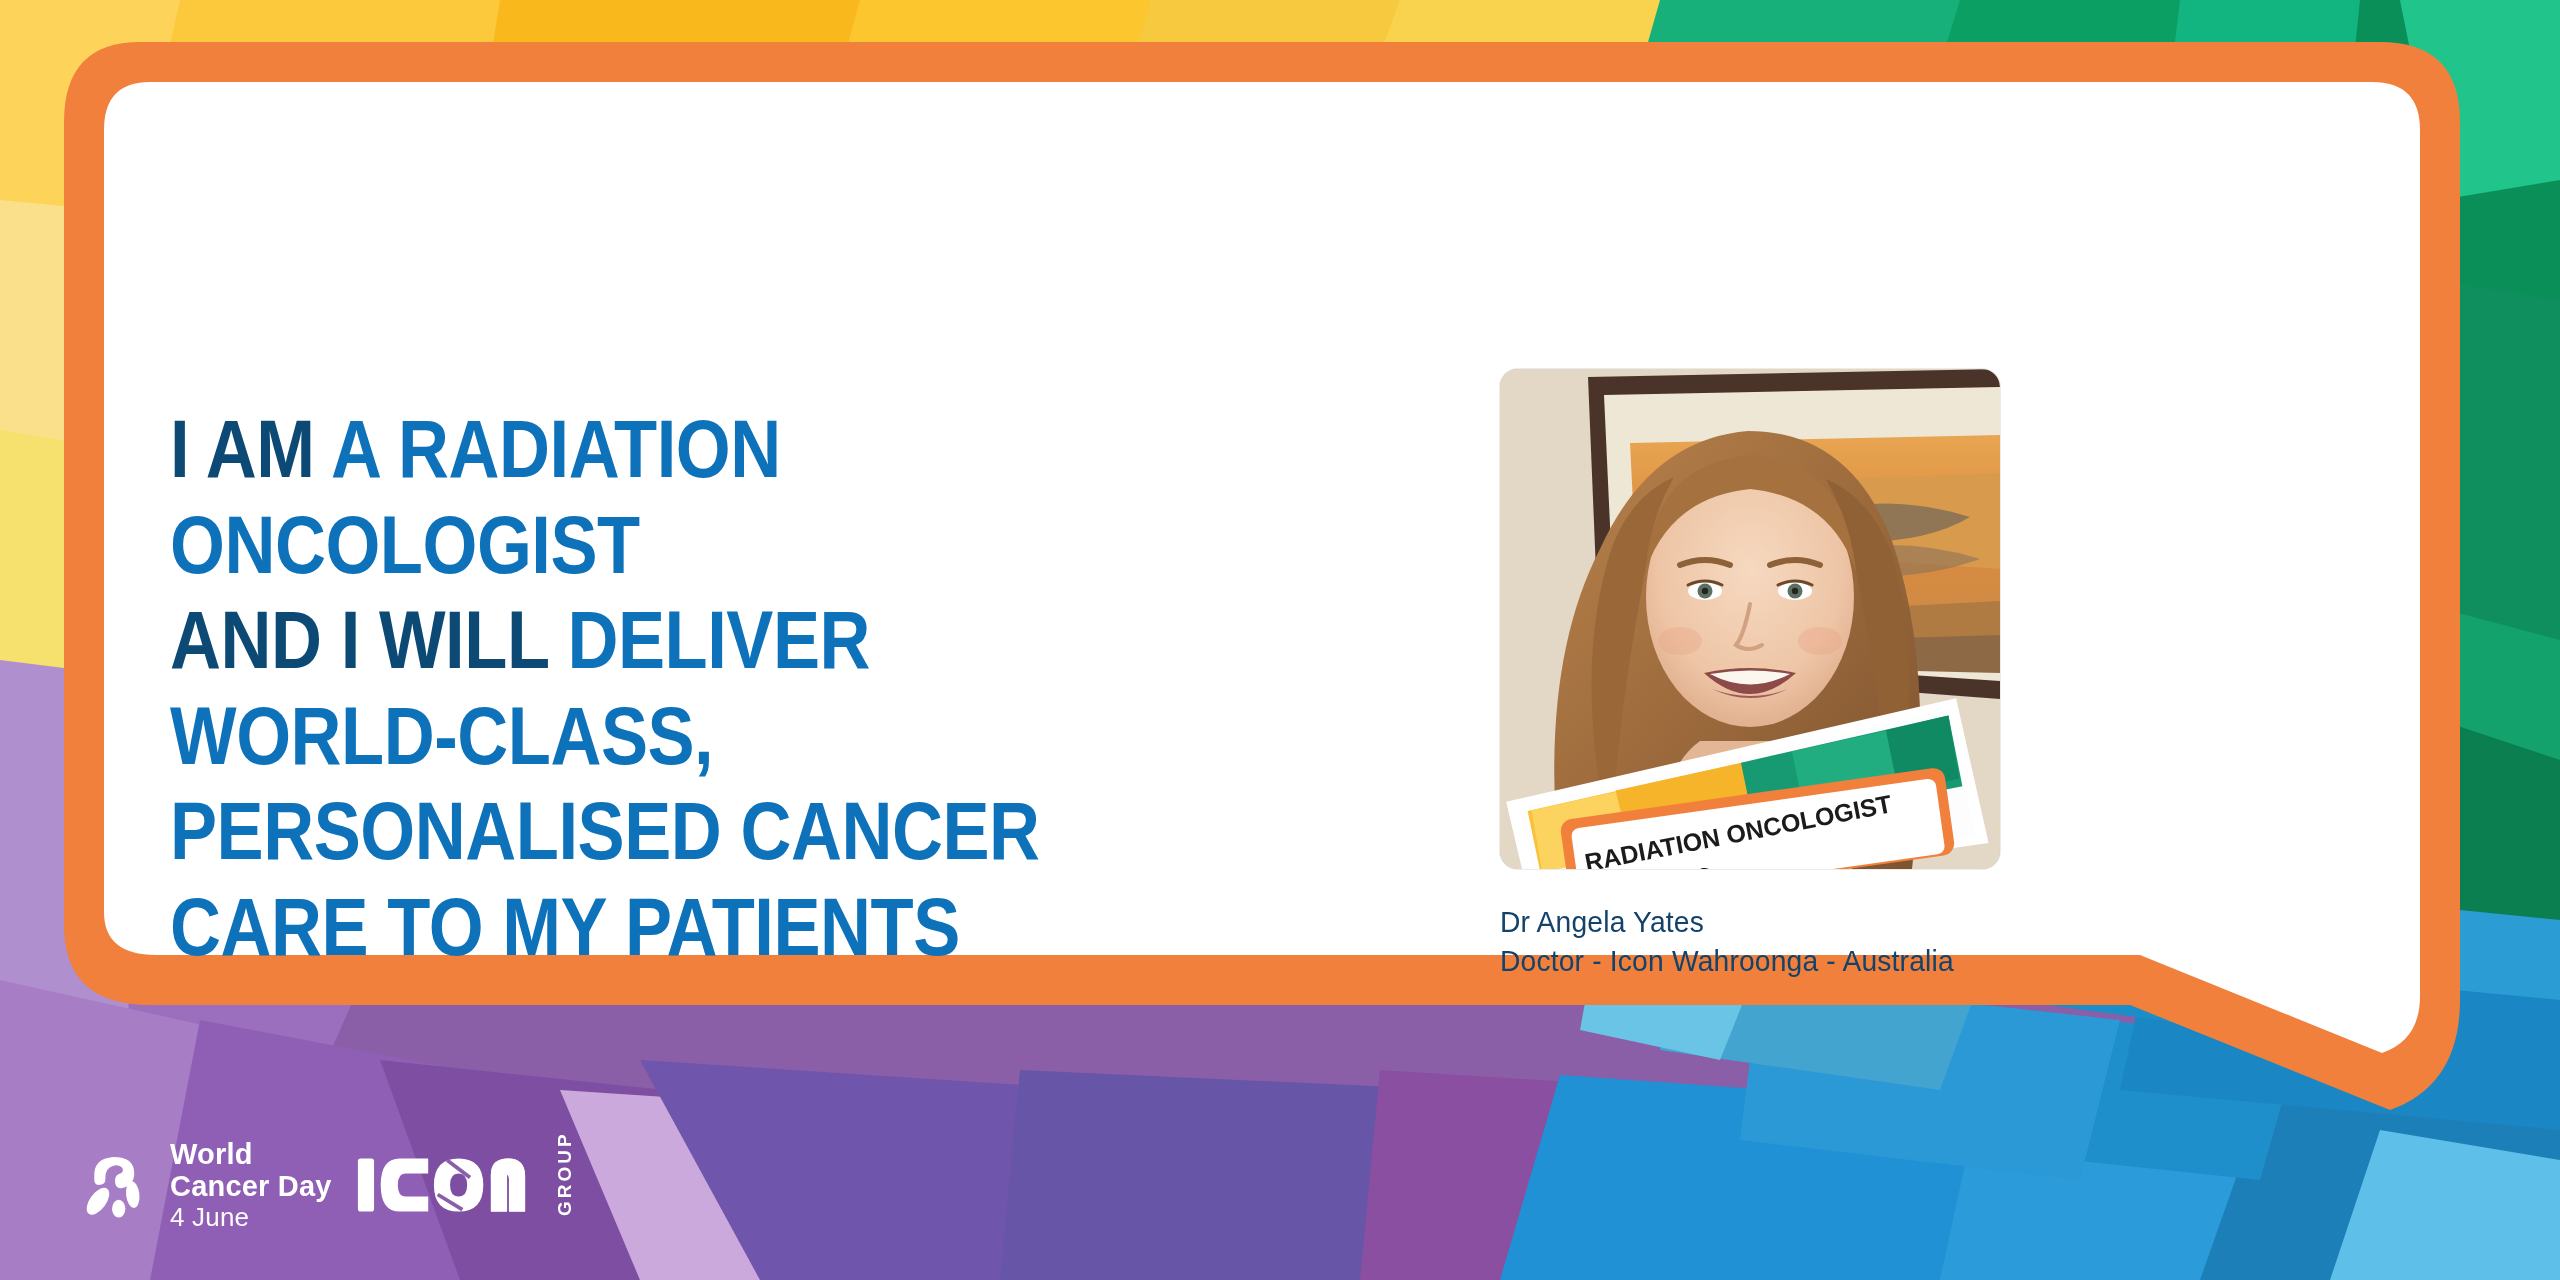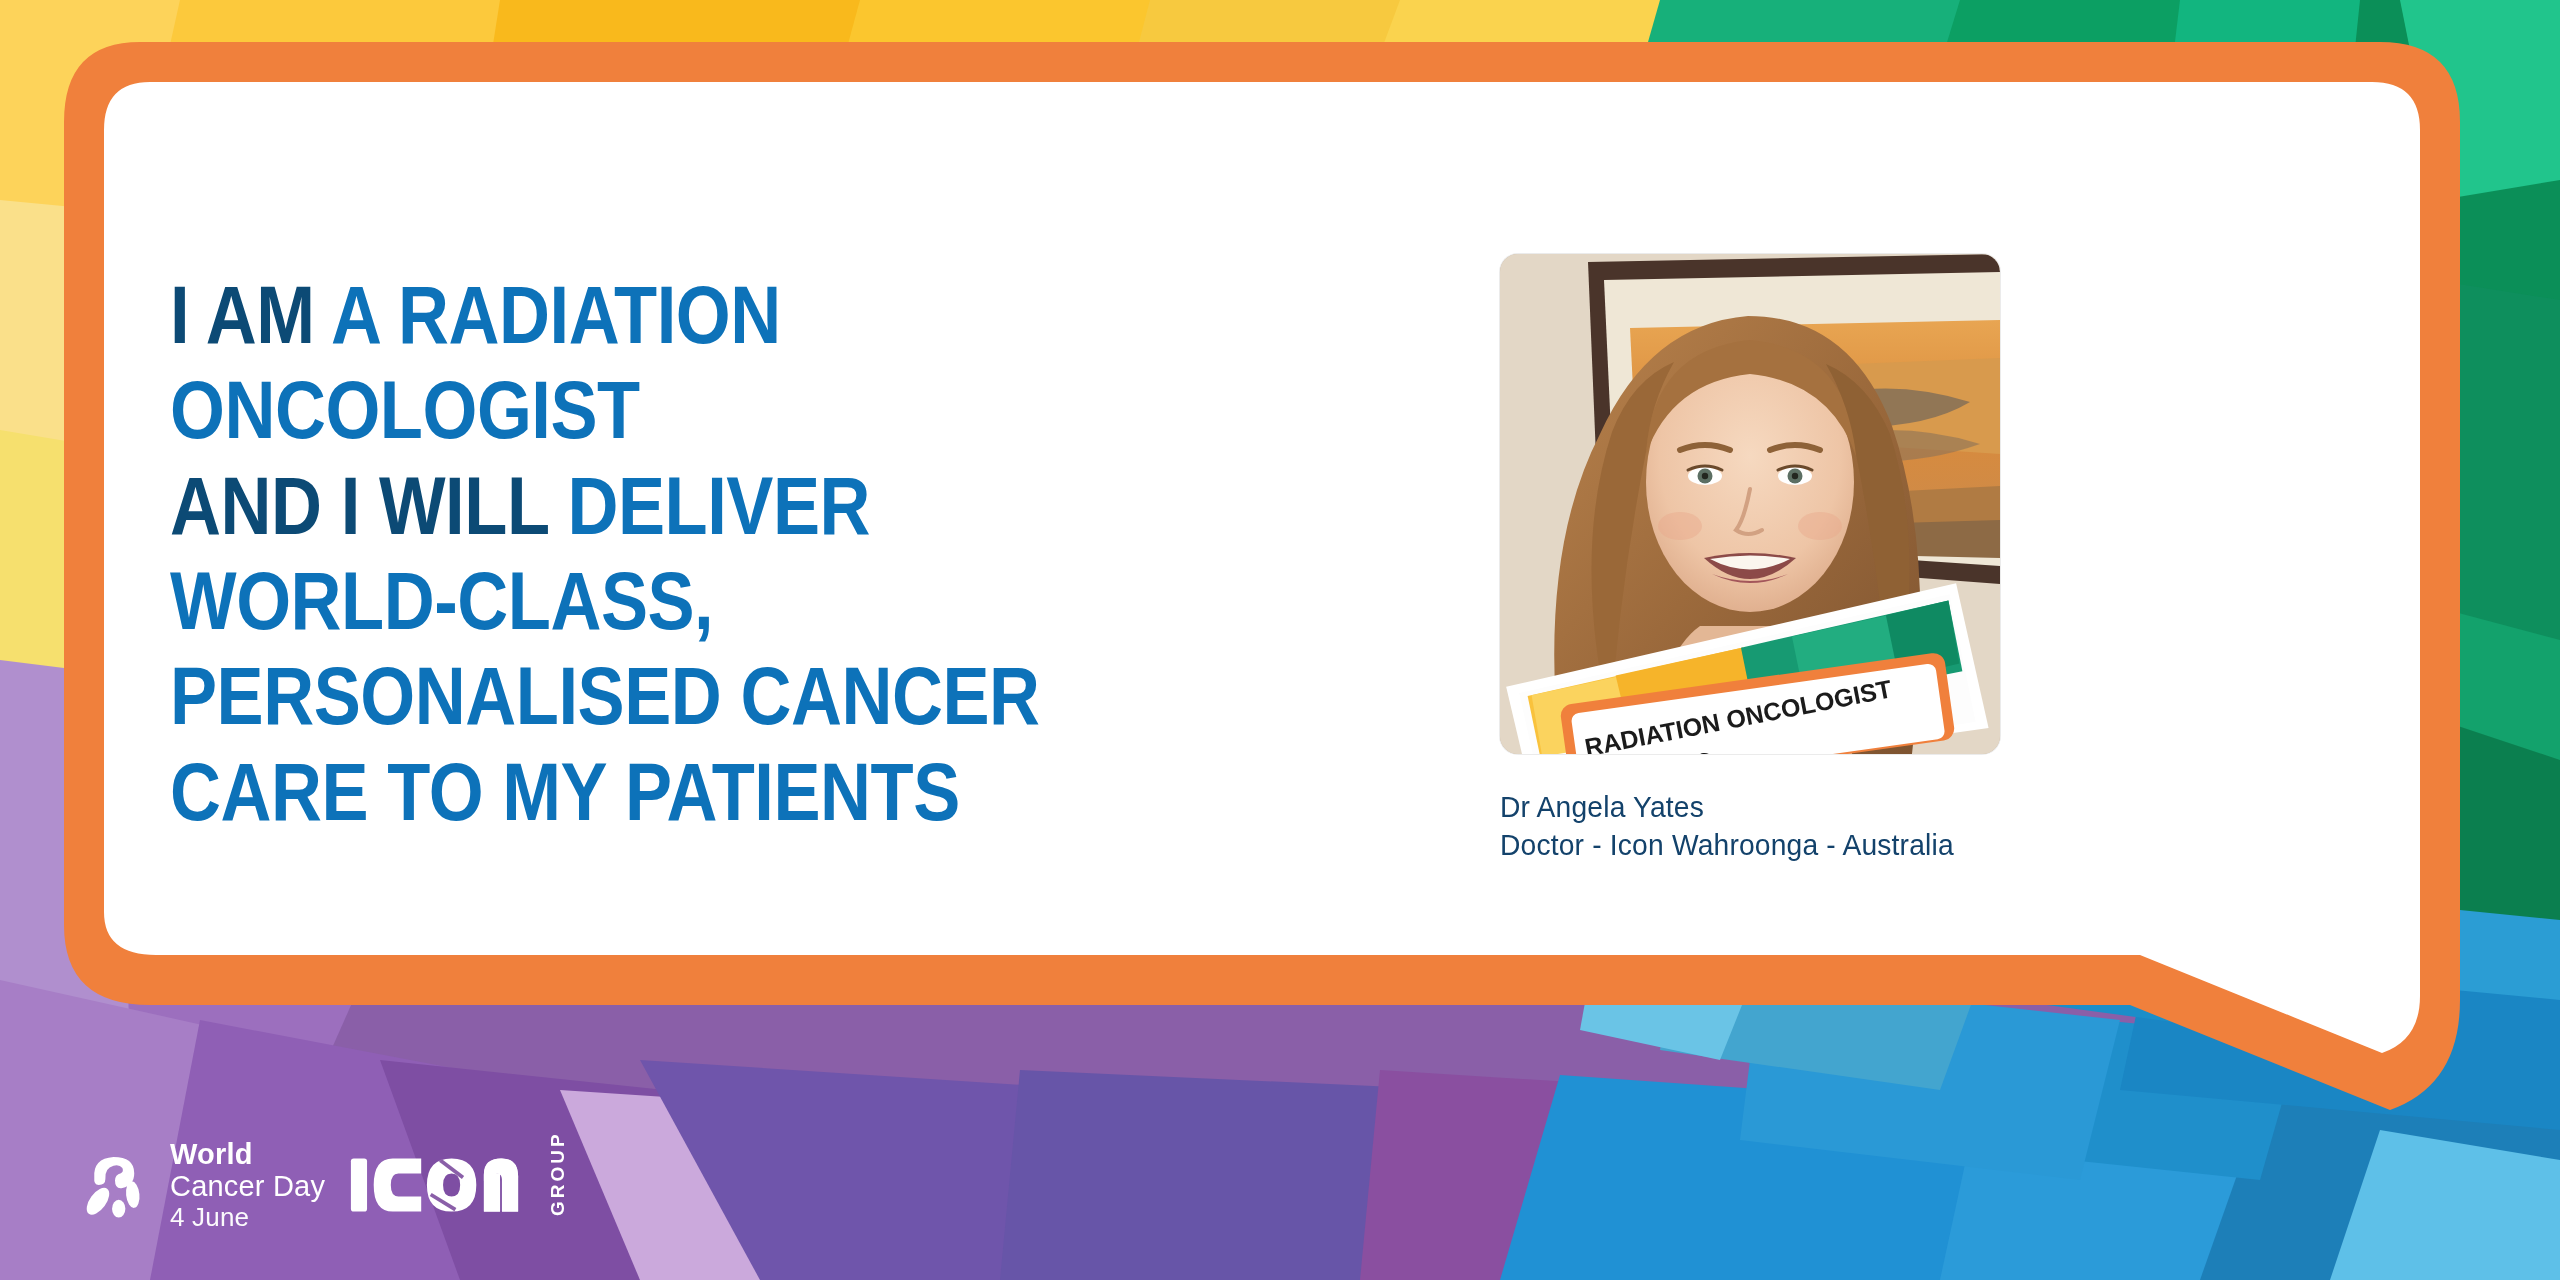--- a/index.html
+++ b/index.html
@@ -13,21 +13,21 @@
   
   .bg{position:absolute;inset:0;width:100%;height:100%;}
   .bg svg{display:block;width:2560px;height:1280px;}
 
   
   .bubble-wrap{position:absolute;left:0;top:0;width:2560px;height:1280px;pointer-events:none;}
   .bubble-wrap svg{display:block;width:2560px;height:1280px;}
 
   .bubble-content{
     position:absolute;left:118px;top:100px;width:2320px;height:880px;
-    display:flex;flex-direction:row;align-items:center;
+    display:flex;flex-direction:row;align-items:flex-end;
   }
 
   
   .headline{
     margin:38px 0 0 52px;
     width:1330px;
   }
   .hl-line{
     font-family:"Liberation Sans", sans-serif;
     font-weight:700;
@@ -70,21 +70,21 @@
   
   .logos{
     position:absolute;left:78px;bottom:48px;
     display:flex;align-items:center;gap:24px;
   }
   .wcd{display:flex;align-items:center;gap:18px;}
   .wcd-mark{width:74px;height:74px;}
   .wcd-mark svg{display:block;width:74px;height:74px;}
   .wcd-text{color:#ffffff;line-height:1.12;}
   .wcd-l1{font-size:29px;font-weight:700;letter-spacing:0.2px;}
-  .wcd-l2{font-size:29px;font-weight:400;letter-spacing:0.2px;}
+  .wcd-l2{font-size:29px;font-weight:700;letter-spacing:0.2px;}
   .wcd-l3{font-size:26px;font-weight:400;letter-spacing:0.2px;opacity:.97;}
 
   .icon-logo{display:flex;align-items:flex-end;gap:8px;}
   .icon-word{width:190px;height:62px;}
   .icon-word svg{display:block;width:190px;height:62px;}
   .icon-group{
     color:#ffffff;font-size:19px;font-weight:700;letter-spacing:3px;
     writing-mode:vertical-rl;
     transform:rotate(180deg);
     height:62px;

